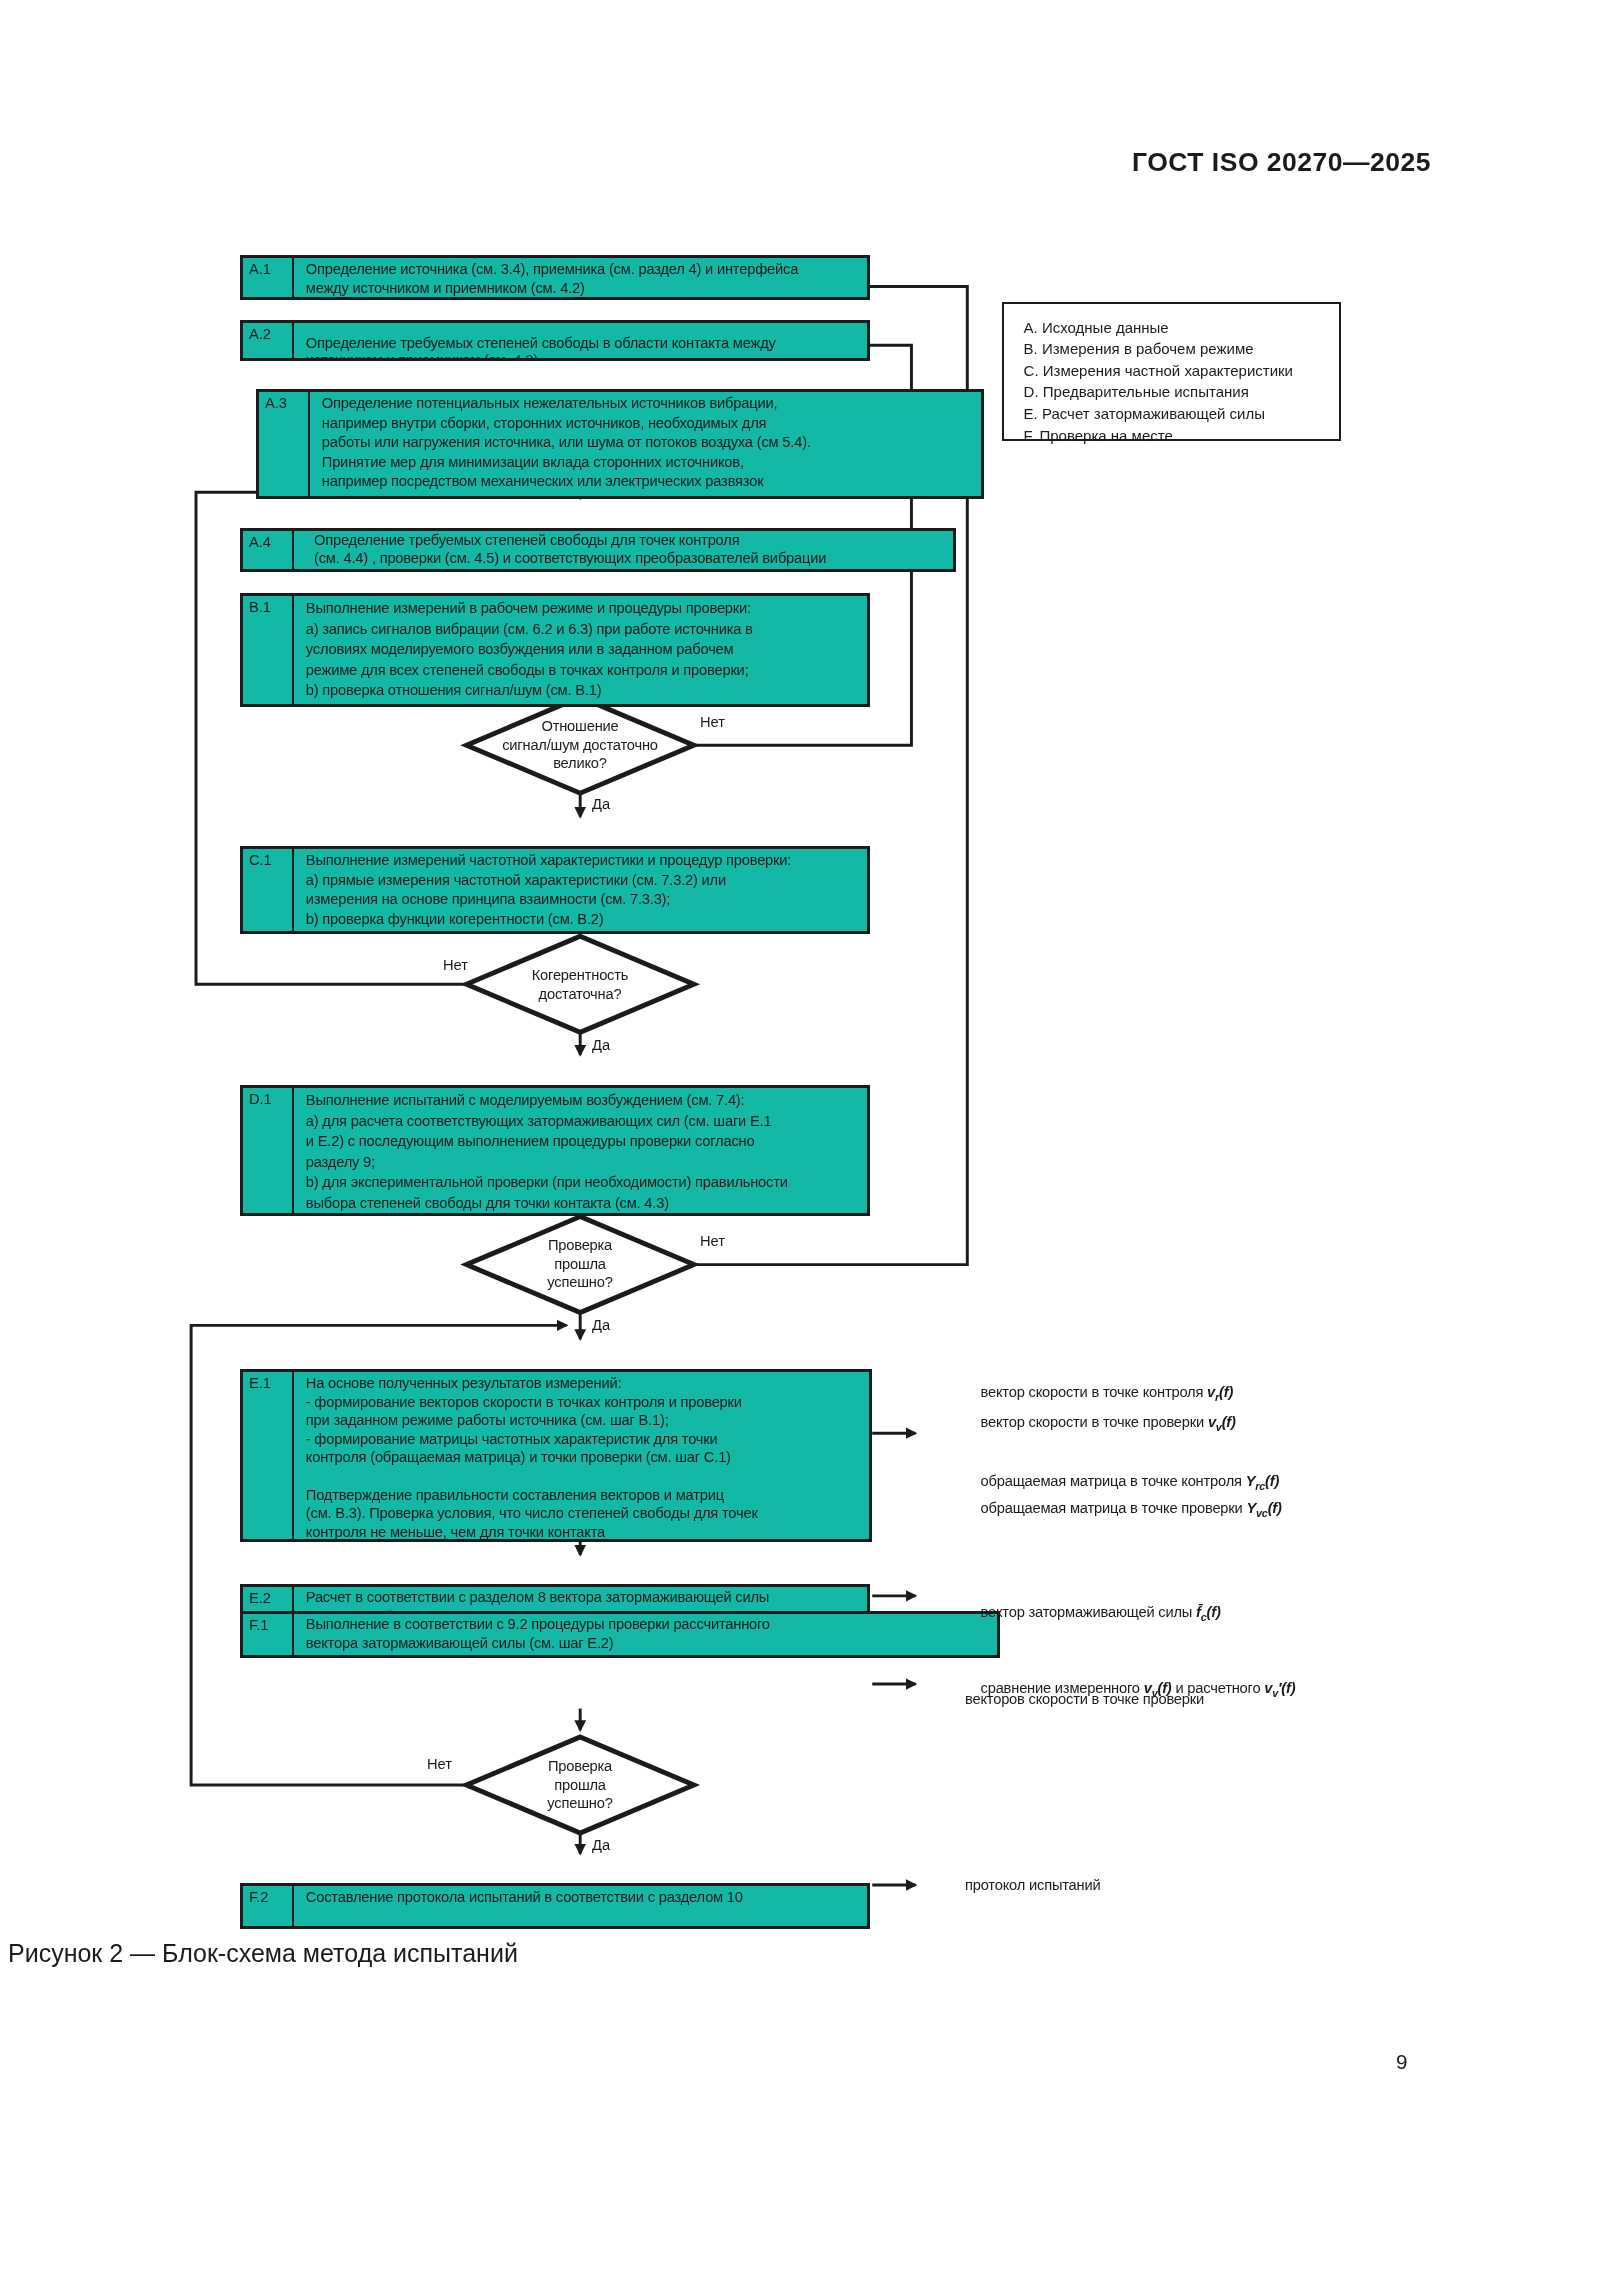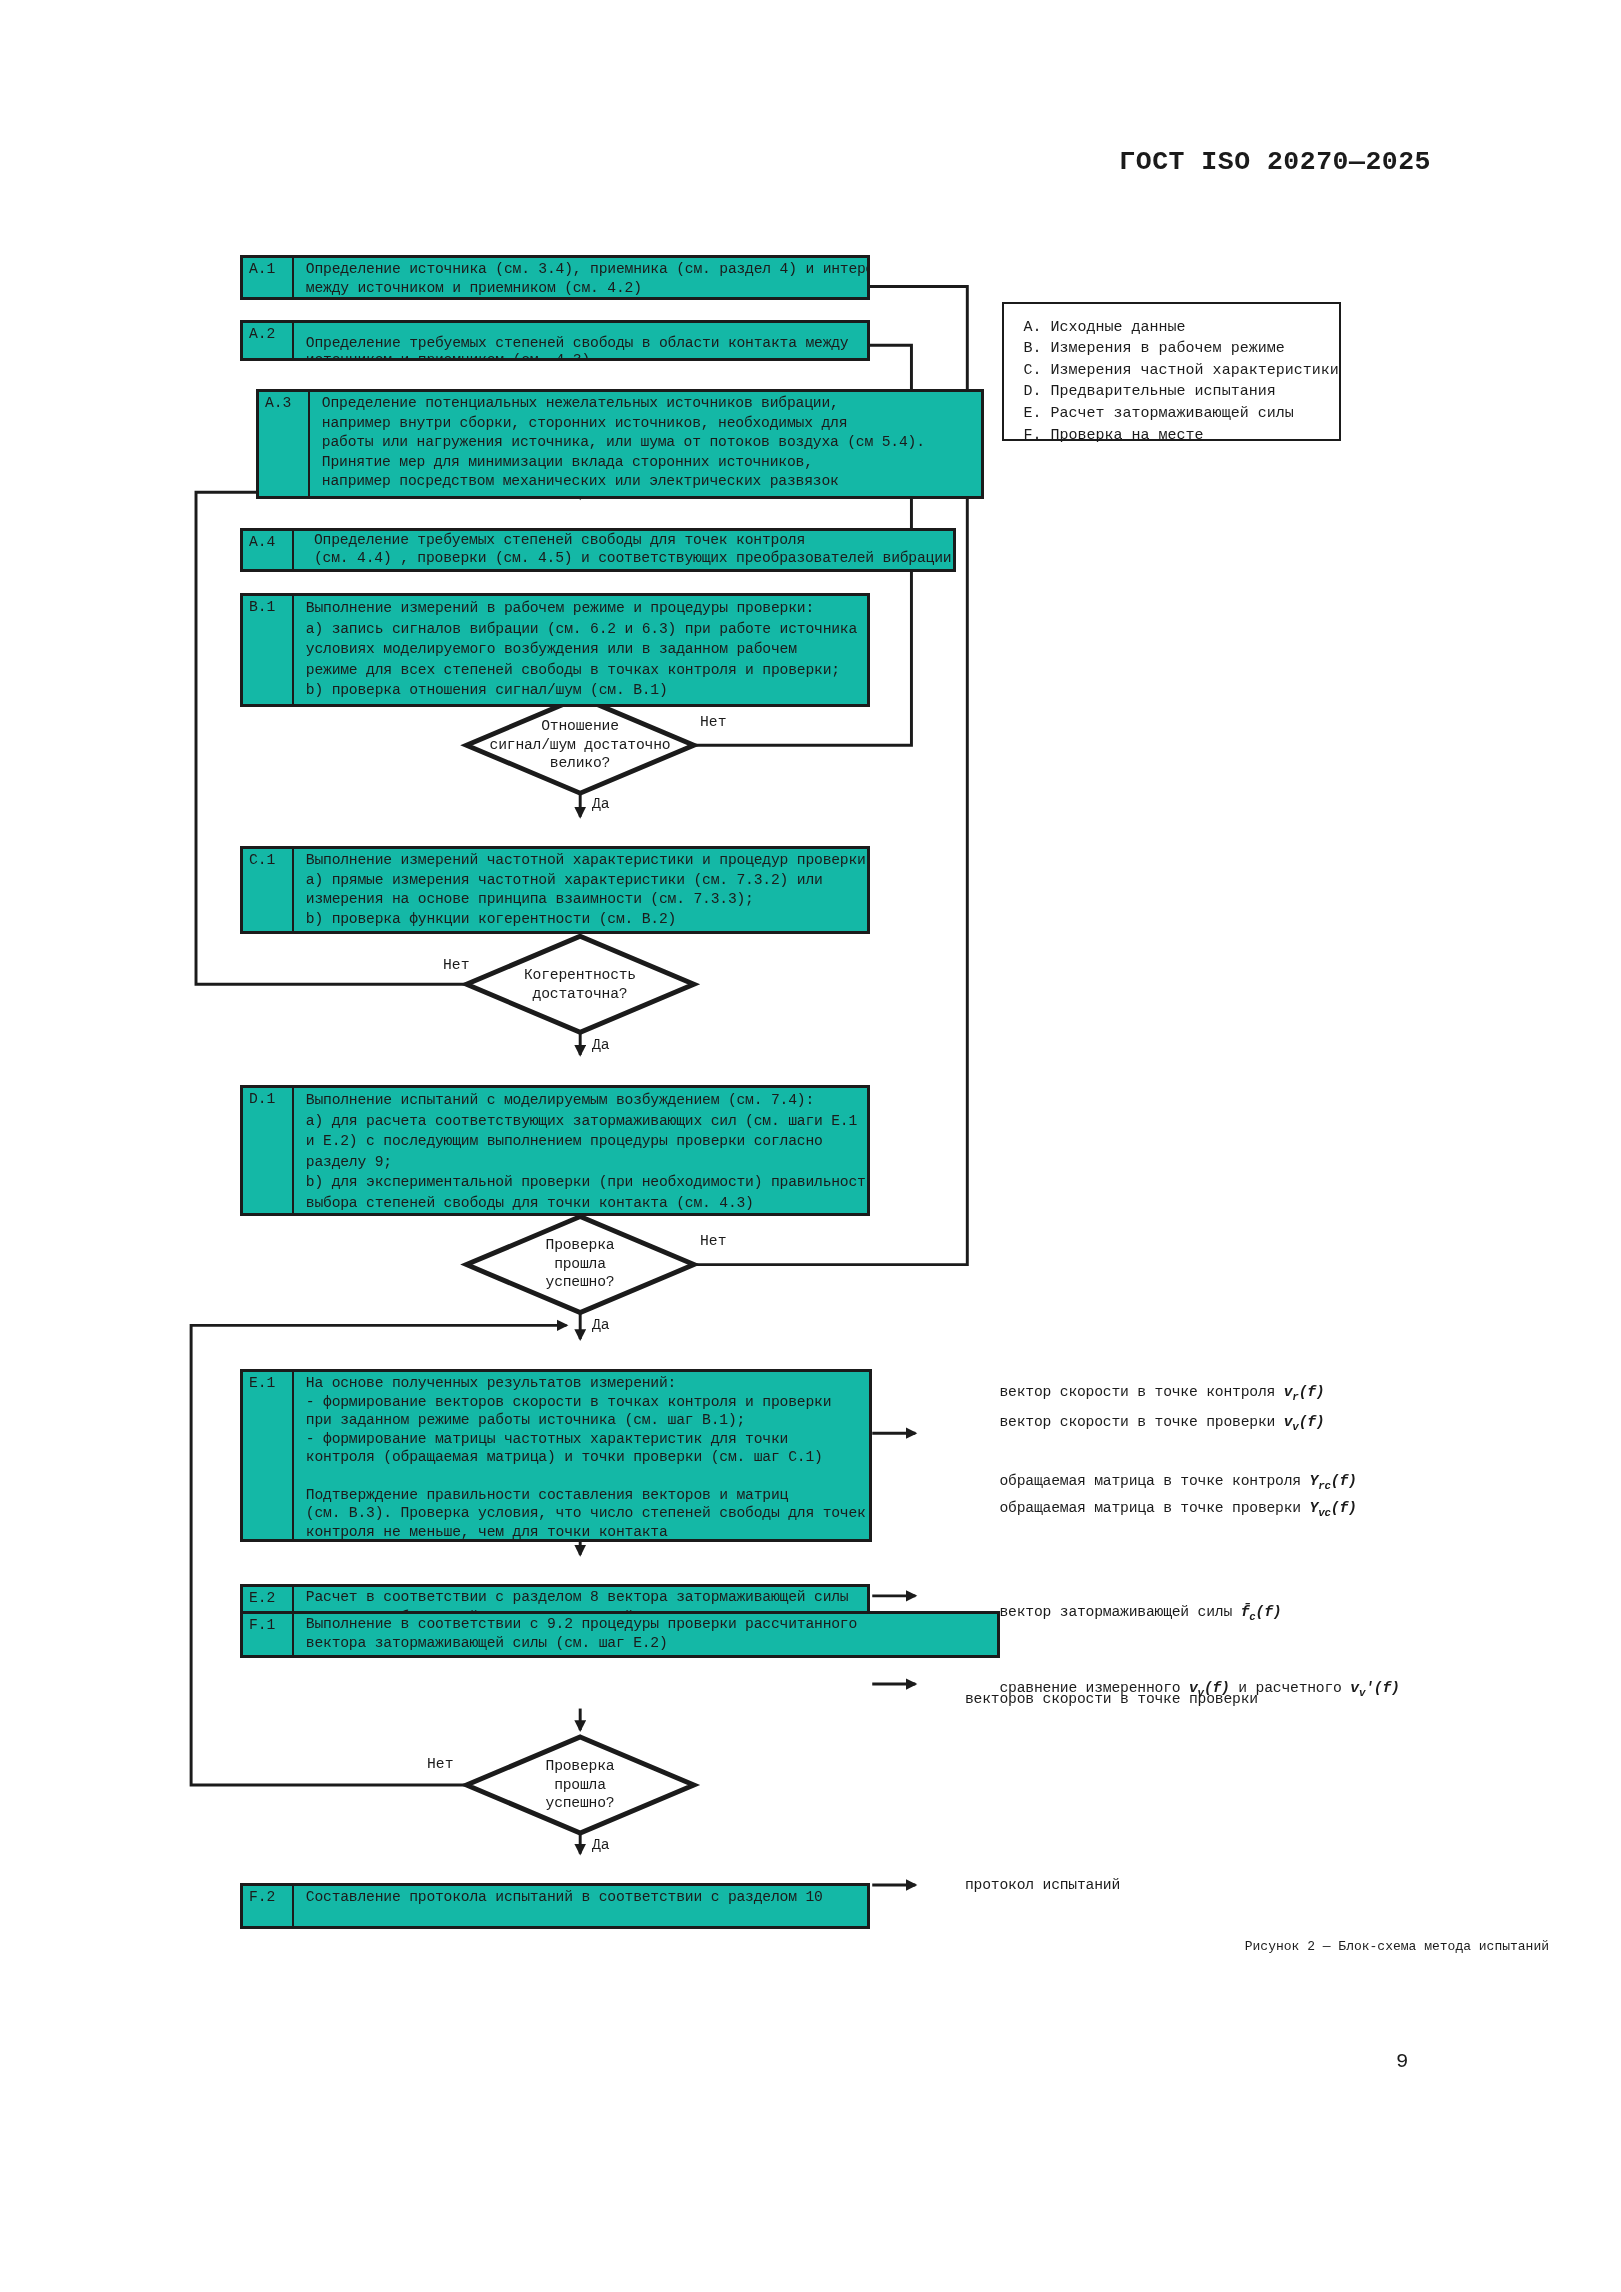--- a/index.html
+++ b/index.html
@@ -1,35 +1,35 @@
 <!DOCTYPE html>
 <html><head>
 <meta charset="utf-8">
 <style>
   html,body{margin:0;padding:0;background:#e8e8e8;}
   .page{position:relative;width:1621px;height:2293px;background:#ffffff;
-        font-family:Liberation Mono, monospace;color:#1b1b1b;overflow:hidden;}
+        font-family:Liberation Sans, sans-serif;color:#1b1b1b;overflow:hidden;}
   .wires{position:absolute;left:0;top:0;width:1621px;height:2293px;}
   .std-header{position:absolute;left:882px;top:147px;width:549px;text-align:right;
         font-size:26.5px;font-weight:bold;letter-spacing:0.5px;}
   .pbox{position:absolute;box-sizing:border-box;border:3.9px solid #1b1b1b;background:#14b8a6;display:flex;margin-top:23px;}
   .plabel{box-sizing:border-box;width:51px;border-right:2.9px solid #1b1b1b;
         font-size:14.7px;padding:2.9px 0 0 5.9px;flex:0 0 51px;}
   .ptext{flex:1;font-size:14.7px;letter-spacing:-0.2px;white-space:pre;overflow:hidden;
         padding:2px 3.9px 0 11.8px;}
   .dtext{position:absolute;display:flex;align-items:center;justify-content:center;
         text-align:center;font-size:14.7px;line-height:18.6px;white-space:pre;letter-spacing:-0.2px;}
   .lbl{position:absolute;font-size:14.7px;}
   .legend{position:absolute;box-sizing:border-box;border:2.9px solid #1b1b1b;background:#fff;
         padding:12.7px 5.9px 0 19.6px;}
   .legend div{font-size:15px;line-height:21.6px;white-space:pre;}
   .ann{position:absolute;font-size:14.7px;letter-spacing:-0.2px;white-space:pre;}
   .sym{font-weight:bold;font-style:italic;}
   .ann sub{font-size:10.8px;font-weight:bold;font-style:italic;}
-  .caption{position:absolute;left:0;top:1939px;width:1549px;text-align:right;font-size:13px;}
+  .caption{position:absolute;left:0;top:1939px;width:1549px;text-align:left;font-size:25px;padding-left:8px;}
   .pagenum{position:absolute;left:1396px;top:2050px;font-size:20.6px;}
 </style>
 </head>
 <body>
 
 <div class="page">
 
   <div class="std-header">ГОСТ ISO 20270—2025</div>
 
   <svg class="wires" viewBox="0 0 1654 2339" xmlns="http://www.w3.org/2000/svg">

